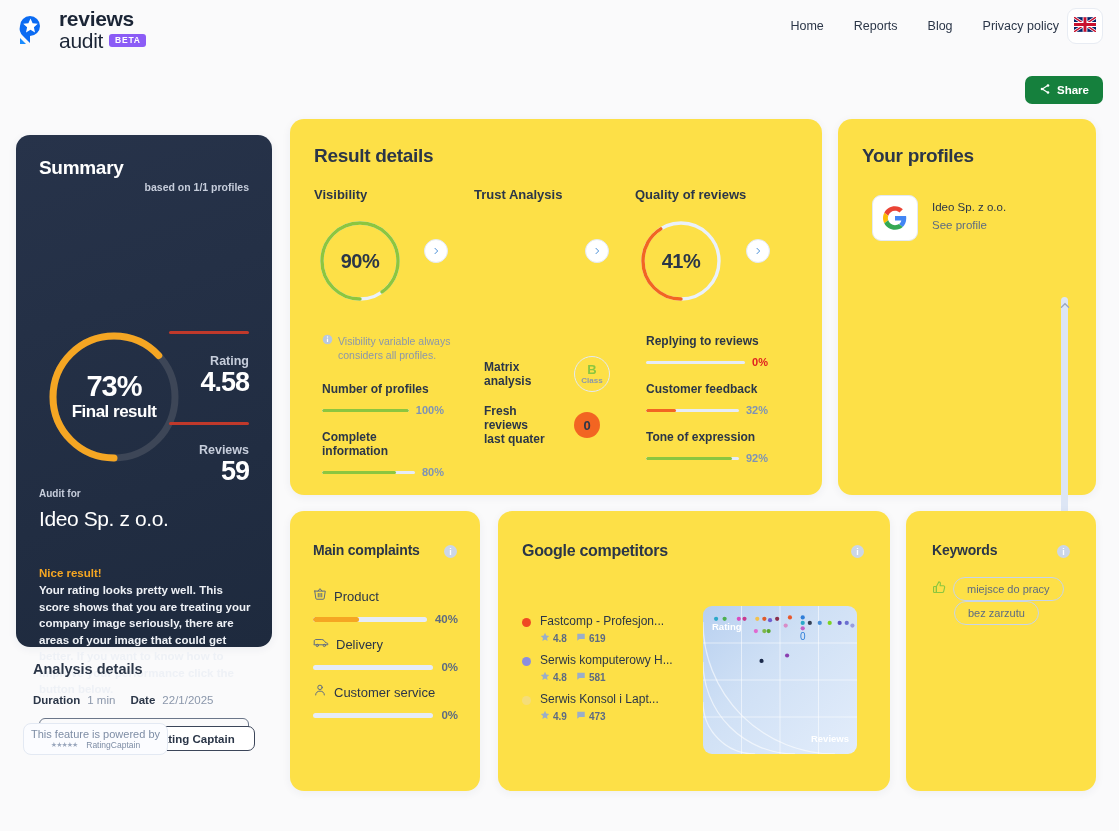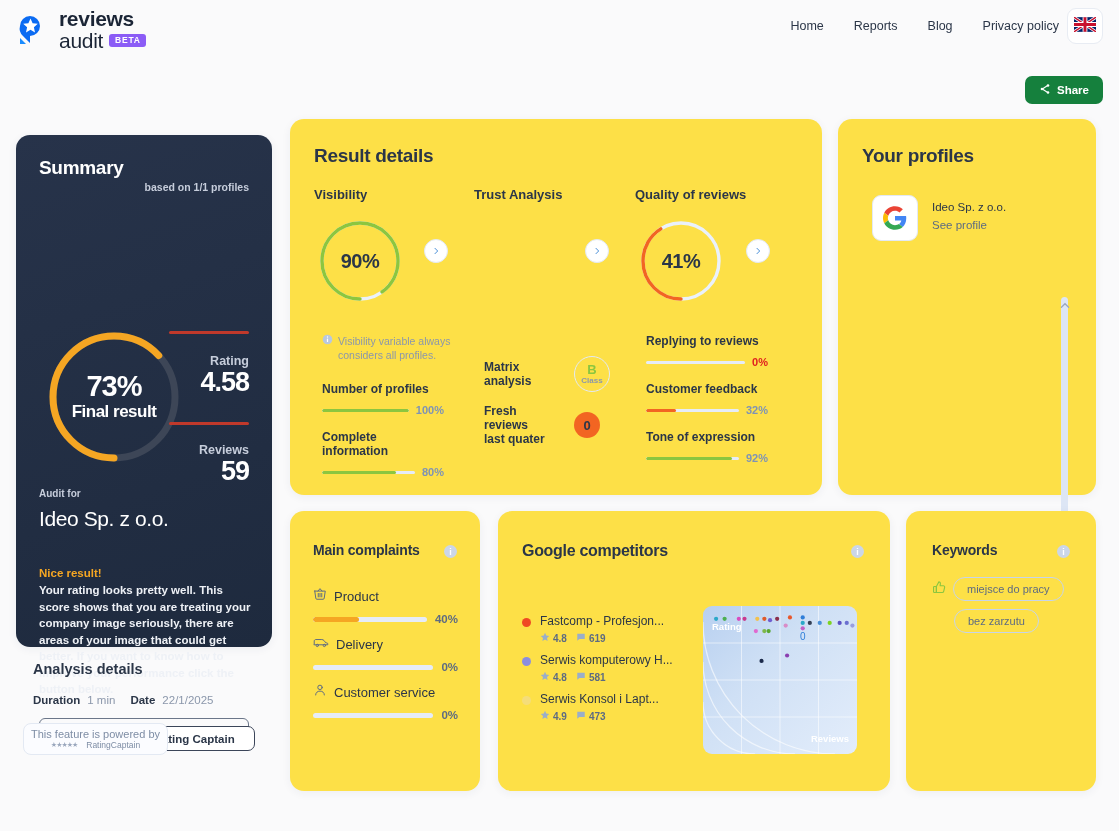--- a/index.html
+++ b/index.html
@@ -151,21 +151,21 @@
   .gc-meta { display: flex; gap: 9px; align-items: center; margin-top: 3px; }
   .gc-m { display: flex; gap: 3px; align-items: center; font-size: 10px; font-weight: bold; color: #5d6b82; }
   .scatter { position: absolute; left: 703px; top: 606px; width: 154px; height: 148px;
              border-radius: 9px; overflow: hidden;
              background: linear-gradient(135deg,#b8d0f0 0%,#cfe0f5 40%,#e3edfb 100%); }
 
   
   .keywords { left: 906px; top: 511px; width: 190px; height: 280px; }
   .kw-head { position: absolute; left: 26px; top: 31px; font-size: 14px; font-weight: bold; letter-spacing: -.2px; }
   .kw-rows { position: absolute; left: 26px; top: 66px; width: 145px; }
-  .kw-row { display: flex; align-items: center; gap: 6px; margin-bottom: 8px; }
+  .kw-row { display: flex; align-items: center; gap: 6px; }
   .kw-pill { border: 1px solid #c7d4e8; border-radius: 13px; padding: 5px 13px;
              font-size: 11px; color: #5d6b82; cursor: pointer; white-space: nowrap; }
   .kw-row.indent { padding-left: 22px; }
 </style>
 </head>
 <body>
 
 <div class="page">
 
   <div class="header">

